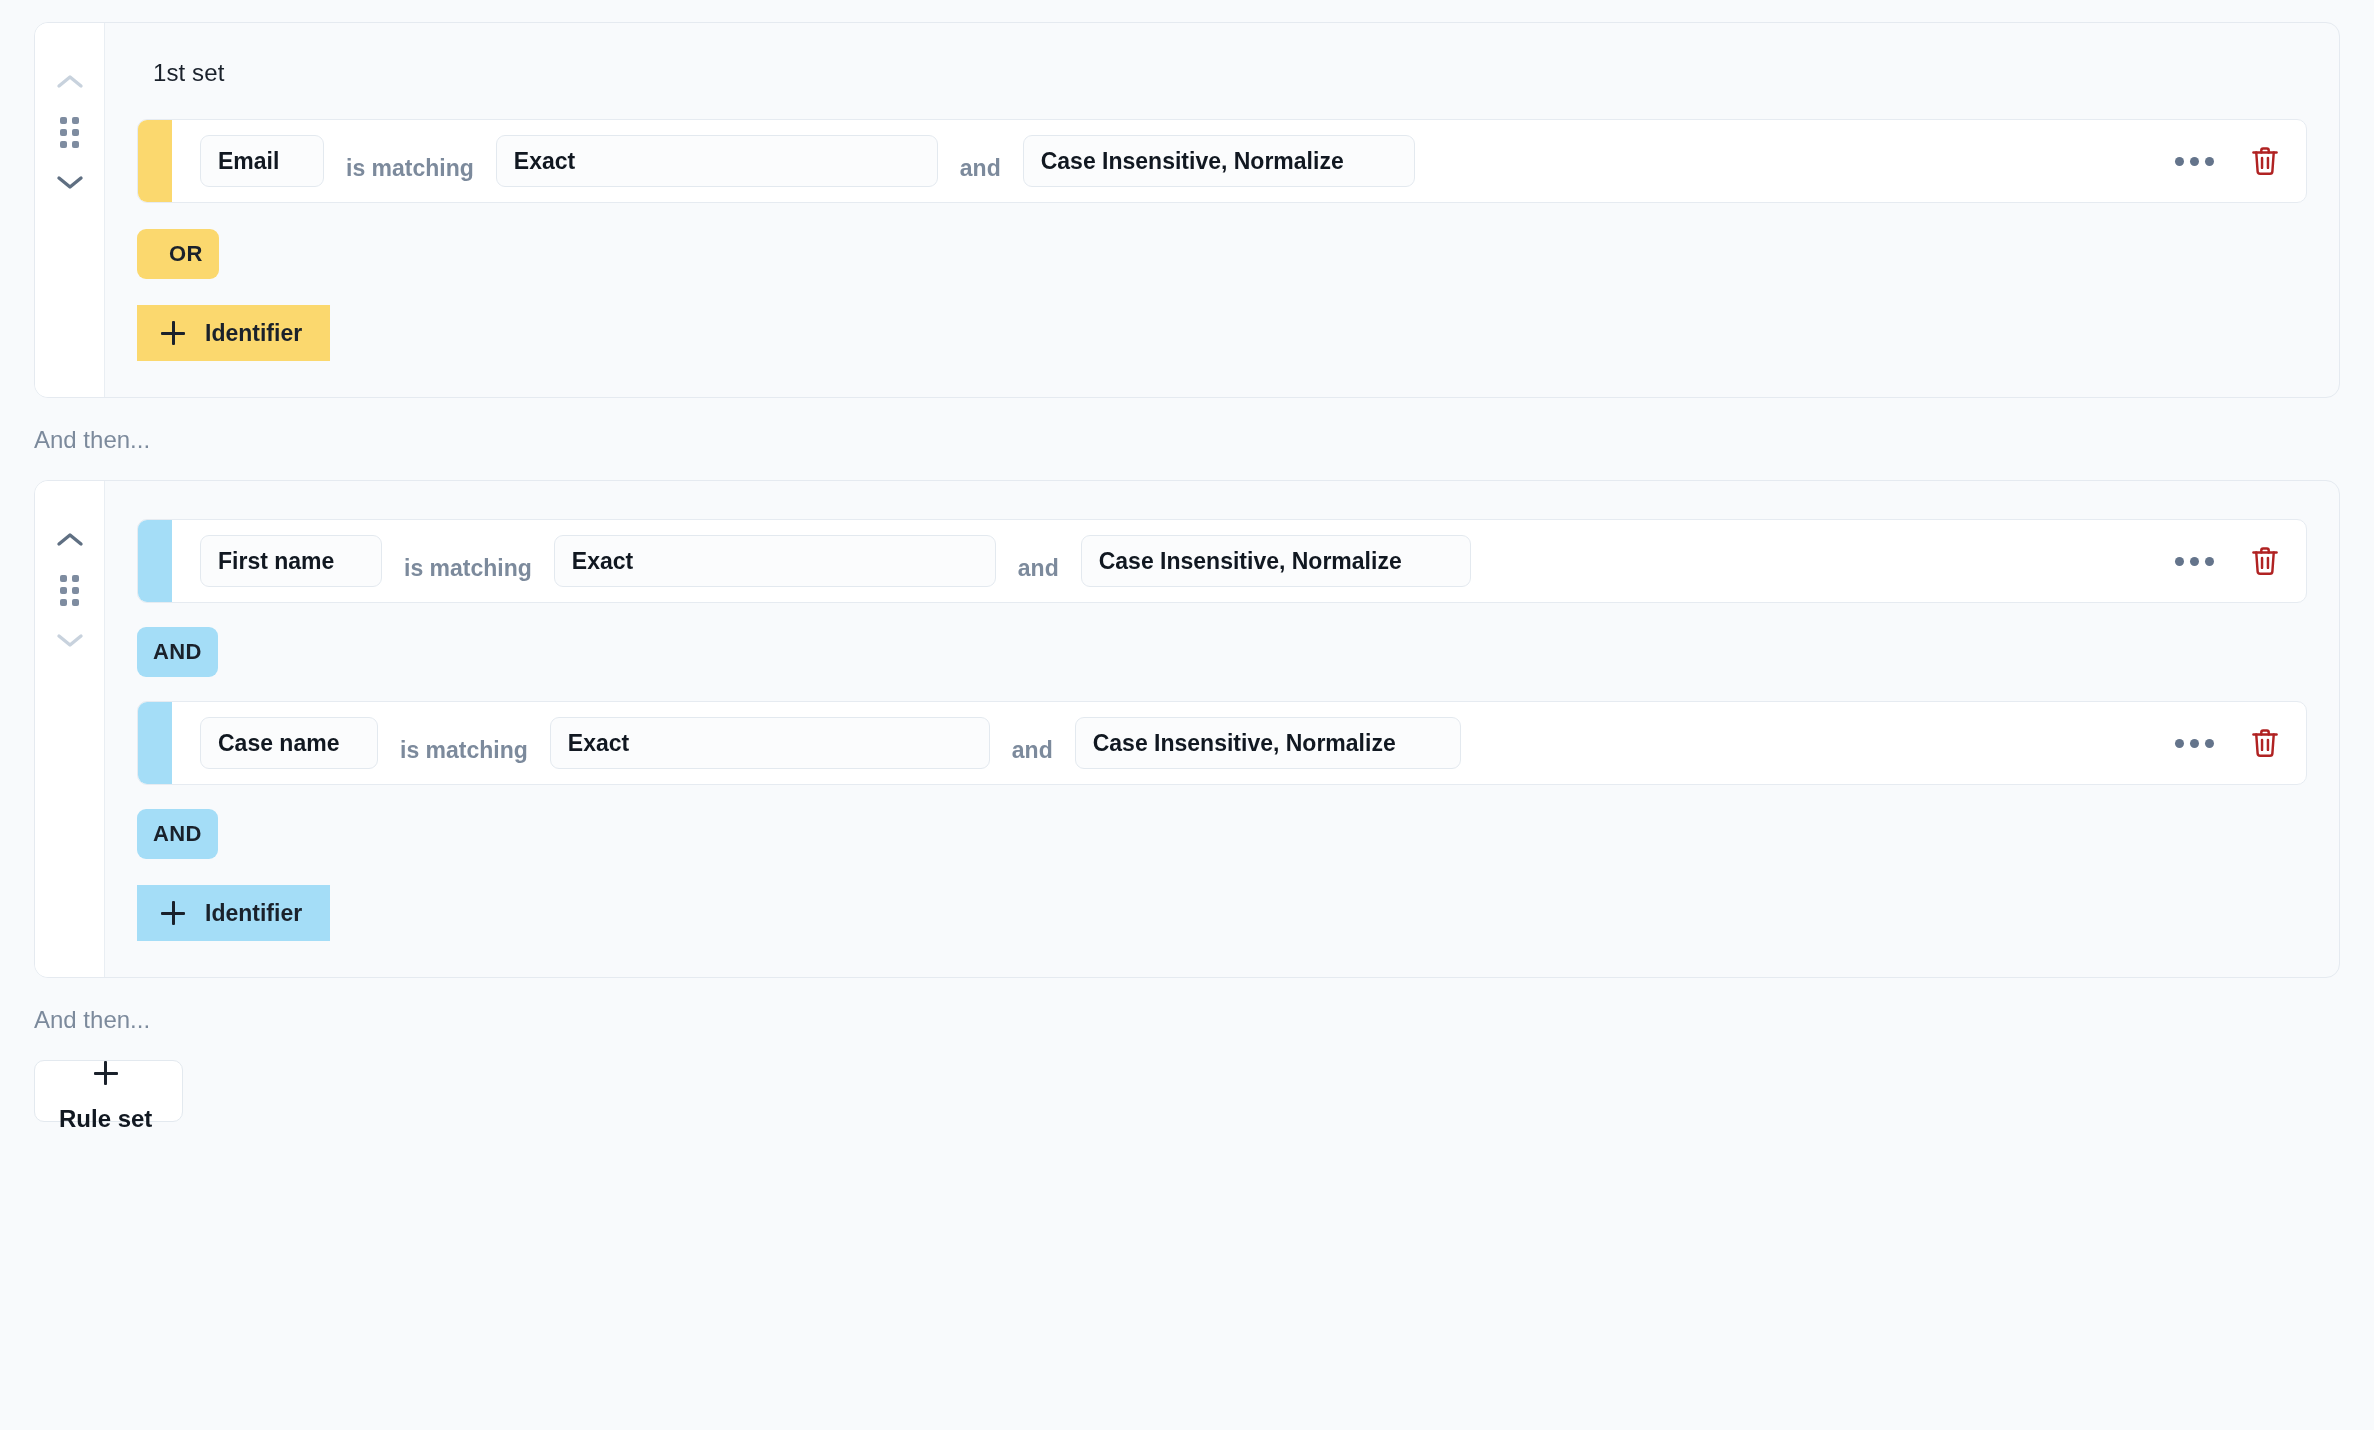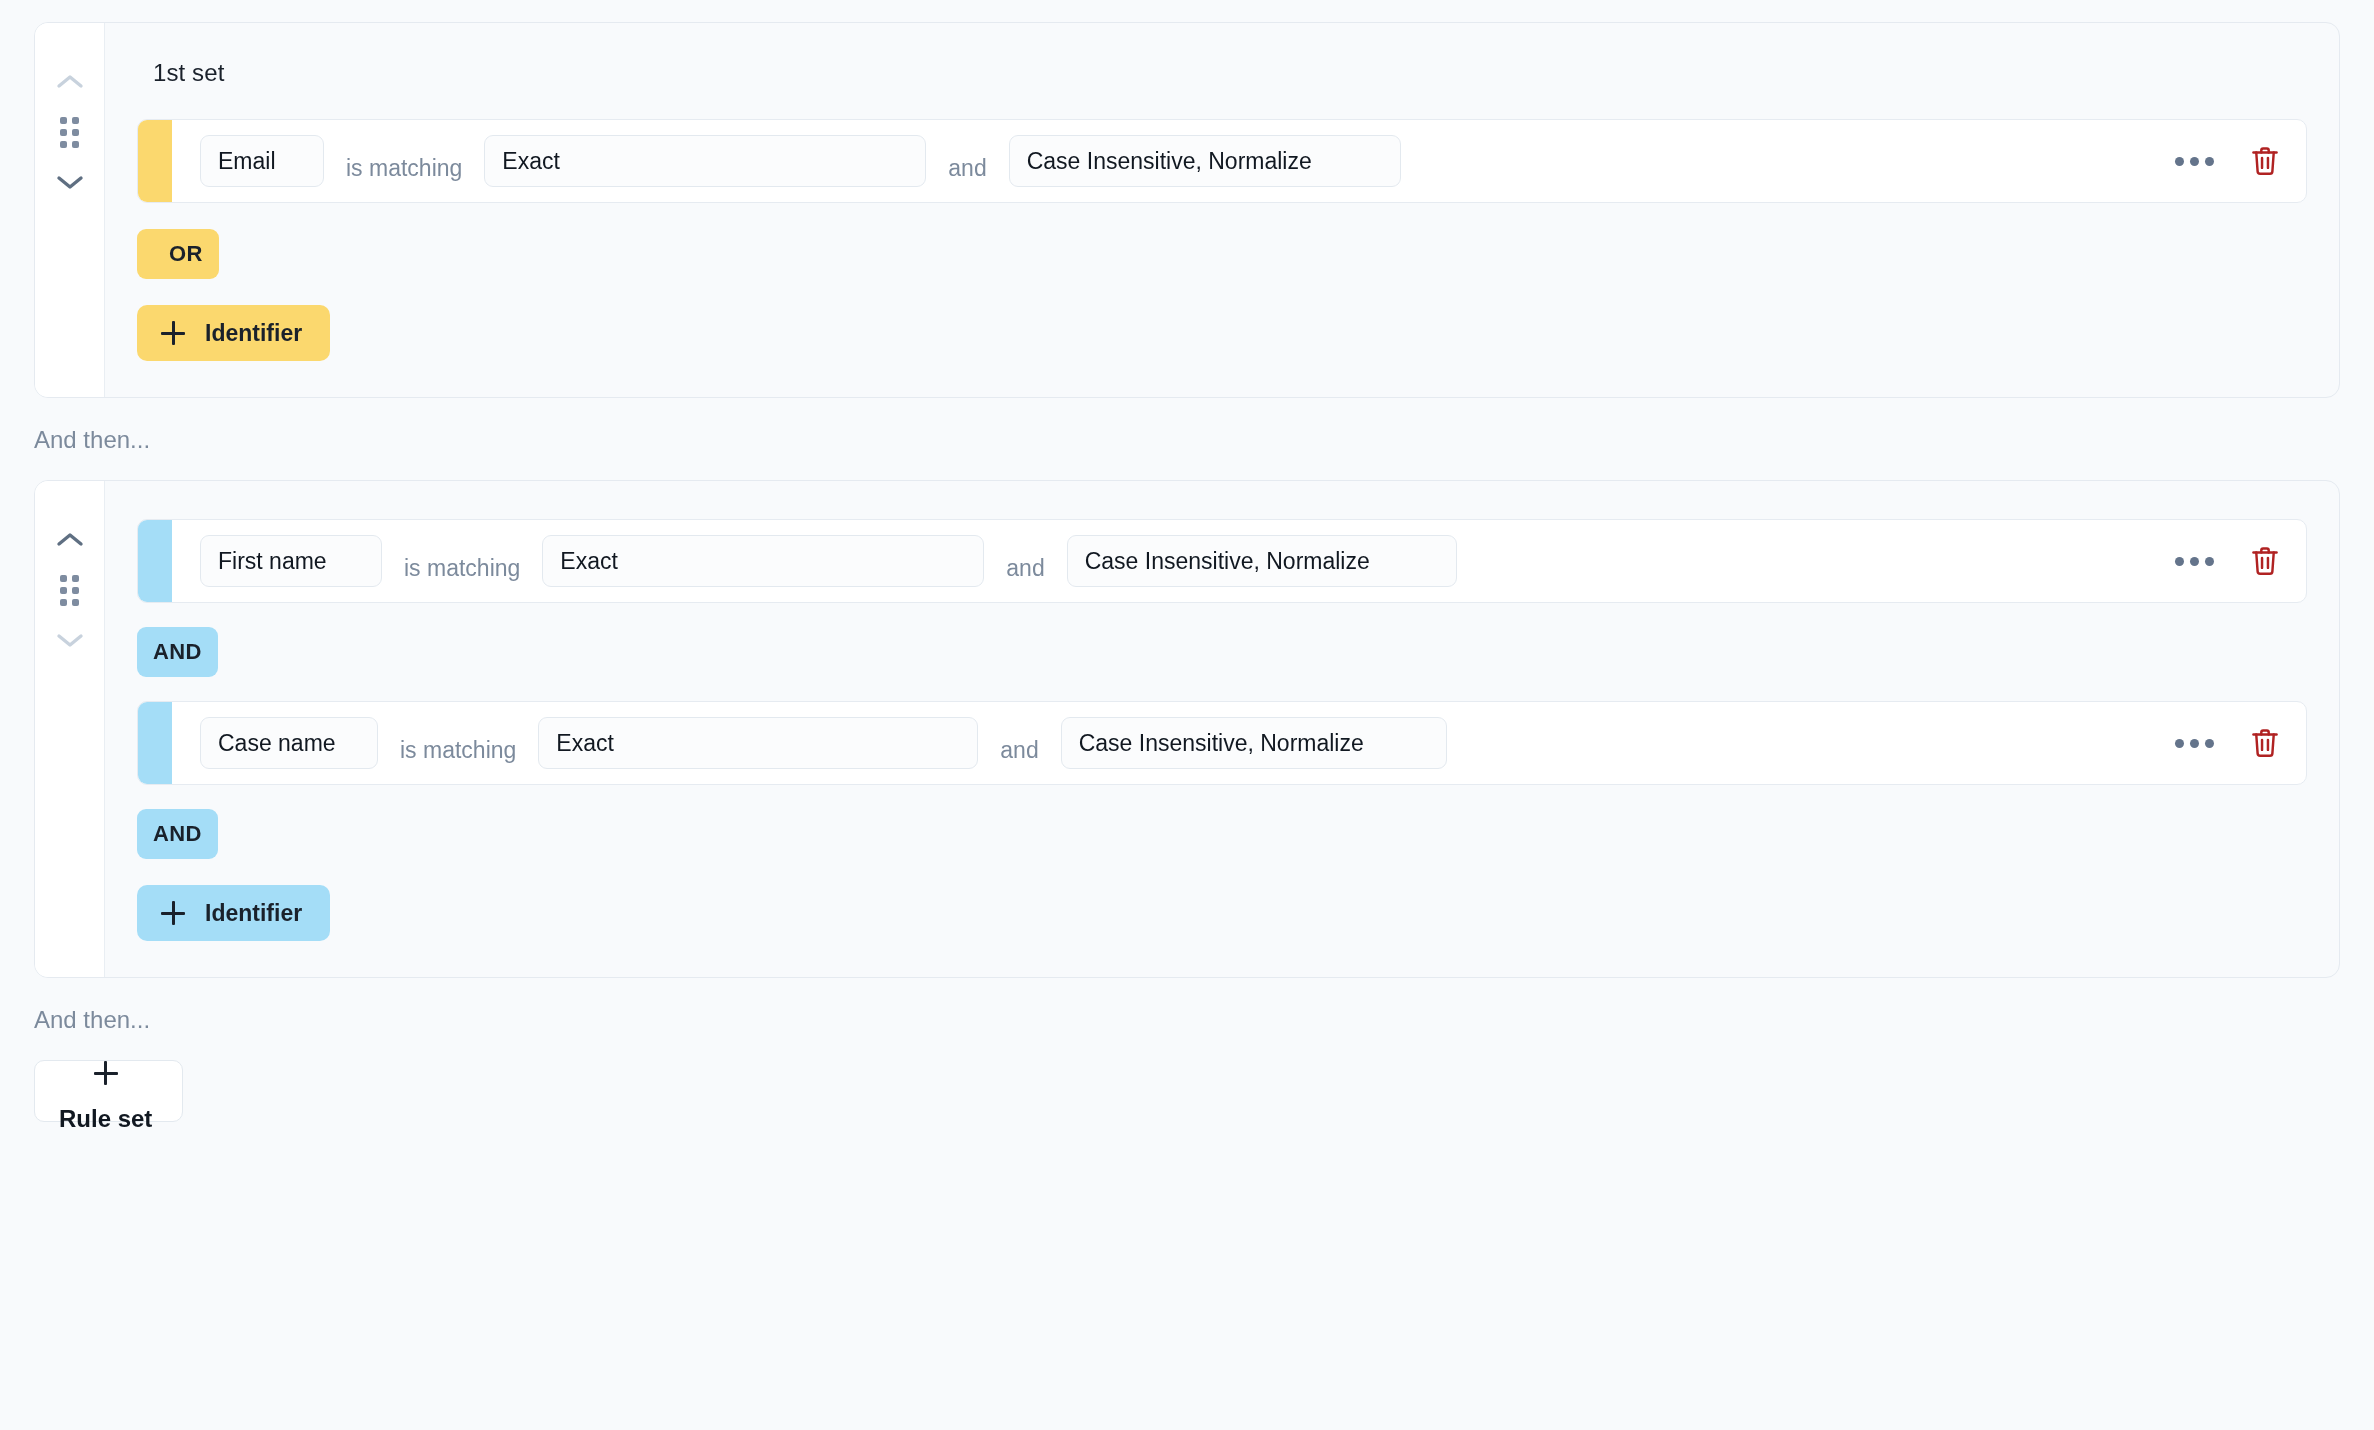--- a/index.html
+++ b/index.html
@@ -99,20 +99,21 @@
   }
   .accent.yellow { background: #FBD86E; }
   .accent.blue   { background: #A4DDF7; }
 
   .rule-inner {
     flex: 1 1 auto;
     display: flex;
     align-items: center;
     padding: 0 26px 0 28px;
     min-width: 0;
+    font-weight: bold;
   }
 
   .field {
     height: 52px;
     display: flex;
     align-items: center;
     padding: 0 17px;
     background: #FBFCFD;
     border: 1.5px solid #E3E9EF;
     border-radius: 9px;
@@ -178,21 +179,21 @@
   }
   .logic-badge.yellow { background: #FBD86E; min-width: 58px; padding-left: 32px; }
   .logic-badge.blue   { background: #A4DDF7; min-width: 68px; }
 
   
   .add-btn {
     display: inline-flex;
     align-items: center;
     height: 56px;
     padding: 0 28px 0 24px;
-    border-radius: 10px;
+    border-radius: 0;
     border: none;
     font-size: 23px;
     font-weight: bold;
     color: #1A212B;
     cursor: pointer;
     font-family: inherit;
     gap: 20px;
   }
   .add-btn.yellow { background: #FBD86E; }
   .add-btn.blue   { background: #A4DDF7; }

